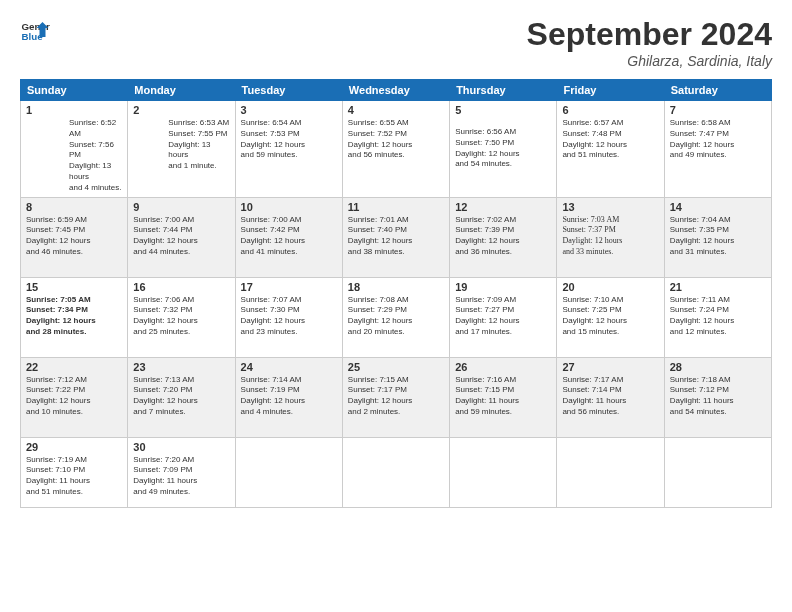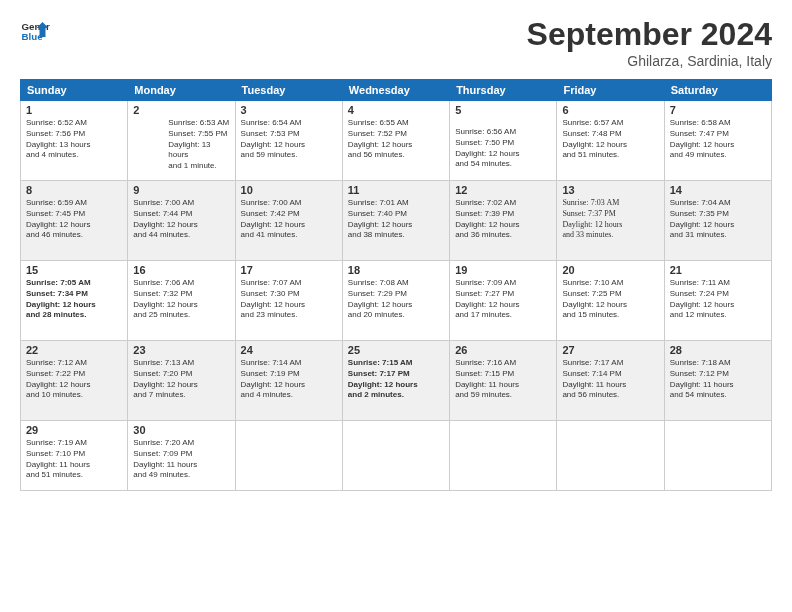--- a/index.html
+++ b/index.html
@@ -36,20 +36,21 @@
       margin-left: 36px;
     }
     .month-title {
       font-size: 32px;
       font-weight: bold;
       color: #333;
     }
     .location {
       font-size: 14px;
       color: #555;
+      font-style: italic;
     }
     .calendar {
       width: 100%;
       border-collapse: collapse;
     }
     .calendar th {
       background: #1a6eb5;
       color: #fff;
       font-size: 11px;
       font-weight: bold;
@@ -116,21 +117,21 @@
         <th>Wednesday</th>
         <th>Thursday</th>
         <th>Friday</th>
         <th>Saturday</th>
       </tr>
     </thead>
     <tbody id="calendar-body">
     <tr>
           <td>
             <span class="day-number">1</span>
-            <div class="day-info" style="white-space: pre-line;">Sunrise: 6:52 AM
+            <div class="day-info" style="white-space: pre-line; margin-left: 43px;">Sunrise: 6:52 AM
 Sunset: 7:56 PM
 Daylight: 13 hours
 and 4 minutes.</div>
           </td>
           <td>
             <span class="day-number">2</span>
             <div class="day-info" style="white-space: pre-line; margin-left: 35px;">Sunrise: 6:53 AM
 Sunset: 7:55 PM
 Daylight: 13 hours
 and 1 minute.</div>
@@ -290,21 +291,21 @@
           </td>
           <td>
             <span class="day-number">24</span>
             <div class="day-info" style="white-space: pre-line;">Sunrise: 7:14 AM
 Sunset: 7:19 PM
 Daylight: 12 hours
 and 4 minutes.</div>
           </td>
           <td>
             <span class="day-number">25</span>
-            <div class="day-info" style="white-space: pre-line; font-weight: bold;">Sunrise: 7:15 AM
+            <div class="day-info" style="white-space: pre-line;">Sunrise: 7:15 AM
 Sunset: 7:17 PM
 Daylight: 12 hours
 and 2 minutes.</div>
           </td>
           <td>
             <span class="day-number">26</span>
             <div class="day-info" style="white-space: pre-line;">Sunrise: 7:16 AM
 Sunset: 7:15 PM
 Daylight: 11 hours
 and 59 minutes.</div>

